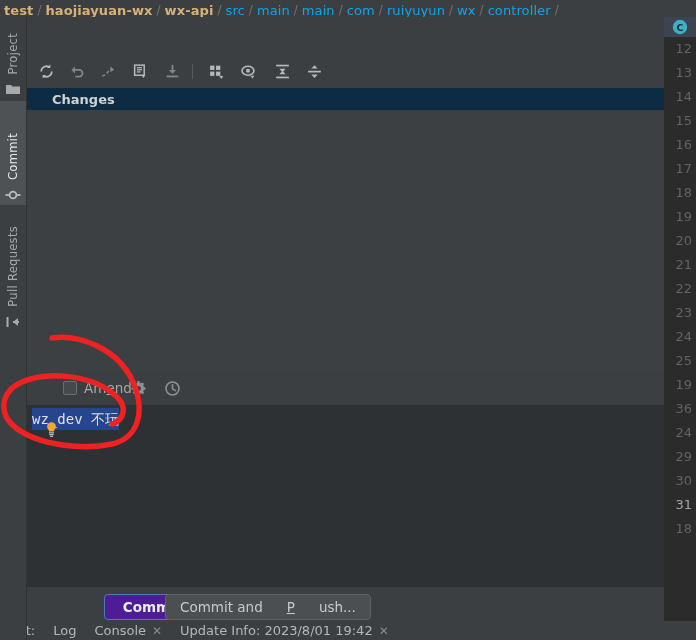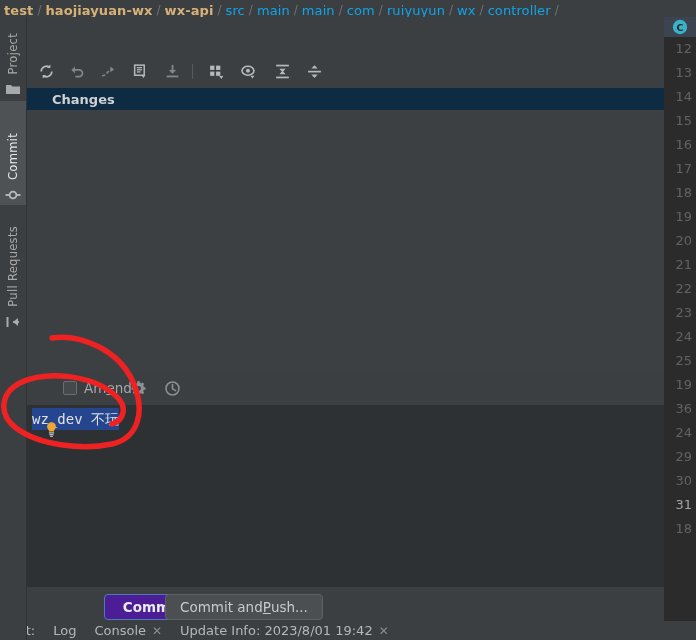--- a/index.html
+++ b/index.html
@@ -257,20 +257,21 @@
     font-weight: bold;
     min-width: 96px;
     margin-left: 45px;
   }
   .btn-default {
     left: 138px;
     background: #4b4f51;
     border: 1px solid #5e6264;
     color: #c8cacc;
     min-width: 140px;
+    gap: 24px;
   }
   .btn u { text-decoration: underline; }
 
   
   .editor-pane {
     position: absolute;
     left: 664px; top: 17px;
     width: 32px; height: 604px;
     background: #2b2b2b;
   }

